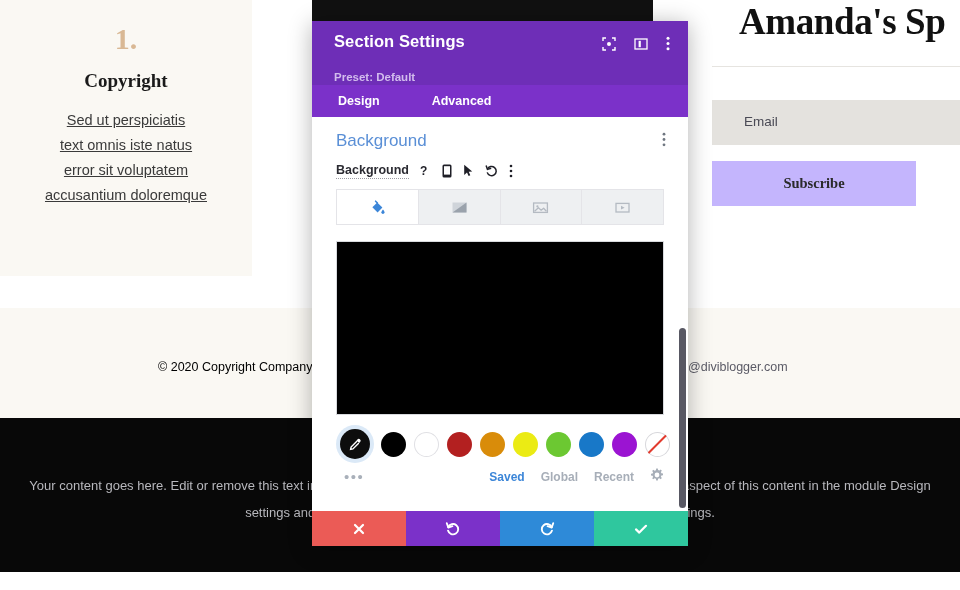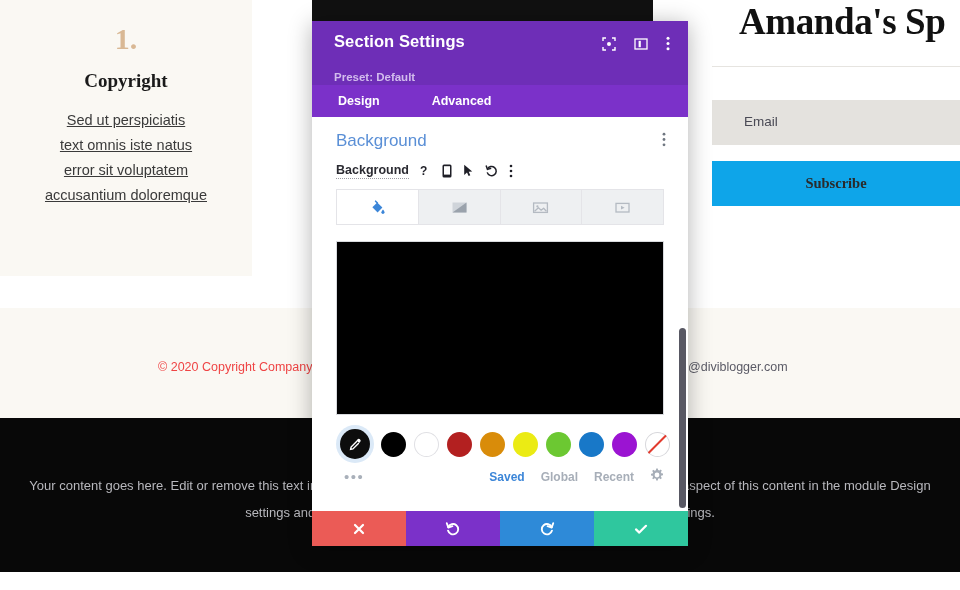--- a/index.html
+++ b/index.html
@@ -85,41 +85,41 @@
     left: 0; top: 100px;
     width: 248px; height: 45px;
     background: #e4e2de;
     font-size: 13.5px;
     color: #4a4a55;
     padding: 14px 0 0 32px;
   }
   .subscribe-btn {
     position: absolute;
     left: 0; top: 161px;
-    width: 248px; height: 45px;
-    background: #0ea5e9;
+    width: 204px; height: 45px;
+    background: #c4b5fd;
     font-family: "Liberation Serif", serif;
     font-weight: 700;
     font-size: 14.5px;
     color: #2a2a2a;
     text-align: center;
     line-height: 45px;
   }
 
   .site-footer {
     position: absolute;
     left: 0; top: 308px;
     width: 960px; height: 110px;
     background: #faf8f3;
   }
   .footer-copy {
     position: absolute;
     left: 158px; top: 52px;
     font-size: 12.5px;
-    color: #ef4444;
+    color: #000000;
     white-space: nowrap;
   }
   .footer-email {
     position: absolute;
     left: 688px; top: 52px;
     font-size: 12.5px;
     color: #5b5b66;
     white-space: nowrap;
   }
 

